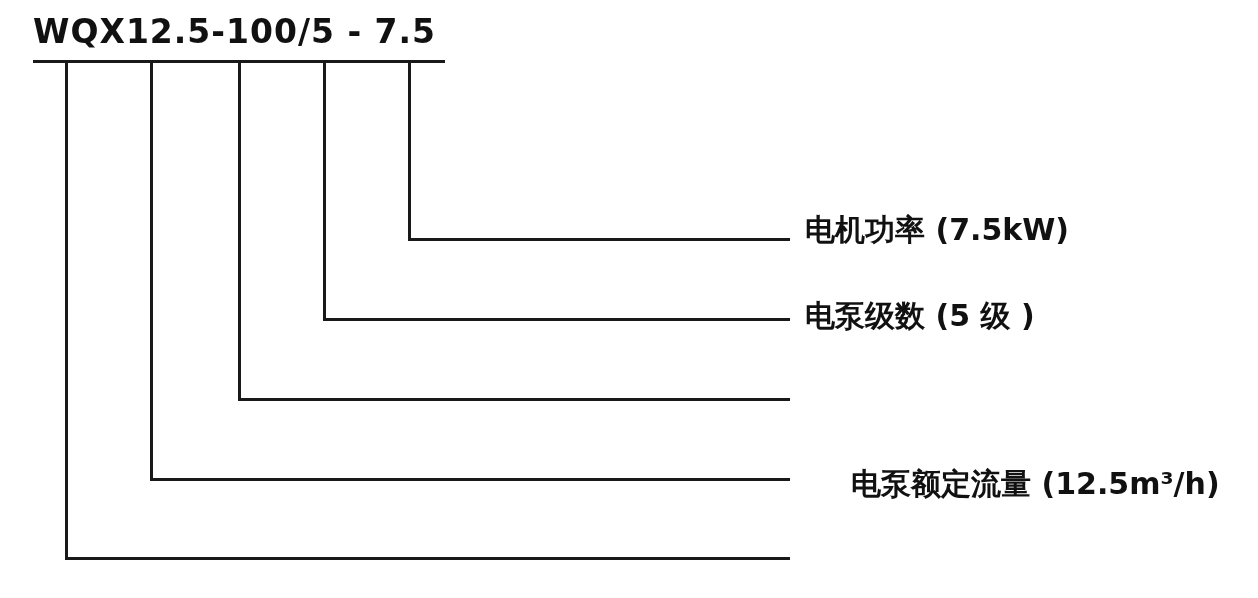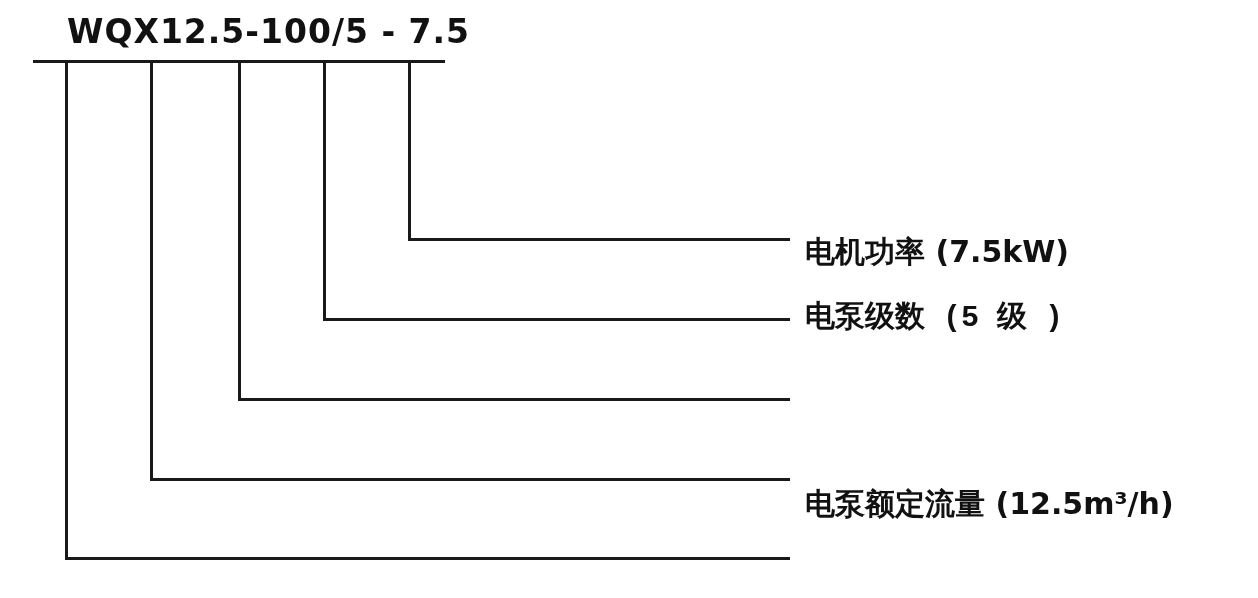--- a/index.html
+++ b/index.html
@@ -18,21 +18,20 @@
   }
   .model-code {
     position: absolute;
     left: 33px;
     top: 12px;
     font-size: 33px;
     font-weight: bold;
     letter-spacing: 1px;
     white-space: nowrap;
     color: #111111;
-    margin-left: 34px;
   }
   .line {
     position: absolute;
     background: #191919;
   }
   .vline { width: 3px; }
   .hline { height: 3px; }
   .underline {
     position: absolute;
     left: 33px;
@@ -68,21 +67,21 @@
 
   <div class="line vline" style="left:238px; top:60px;  height:340px;"></div>
   <div class="line hline" style="left:238px; top:398px; width:552px;"></div>
 
   <div class="line vline" style="left:323px; top:60px;  height:260px;"></div>
   <div class="line hline" style="left:323px; top:318px; width:467px;"></div>
 
   <div class="line vline" style="left:408px; top:60px;  height:180px;"></div>
   <div class="line hline" style="left:408px; top:238px; width:382px;"></div>
 
-  <div class="callout-label" style="top:254px;">电机功率 (7.5kW)</div>
+  <div class="callout-label" style="top:232px;">电机功率 (7.5kW)</div>
 
-  <div class="callout-label" style="top:318px;font-family:Liberation Mono, monospace;">电泵级数 (5 级 )</div>
+  <div class="callout-label" style="top:318px;">电泵级数 (5 级 )</div>
 
 
-  <div class="callout-label" style="top:506px;">电泵额定流量 (12.5m³/h)</div>
+  <div class="callout-label" style="top:486px;margin-left:46px;">电泵额定流量 (12.5m³/h)</div>
 
 
 </div>
 
 </body></html>

